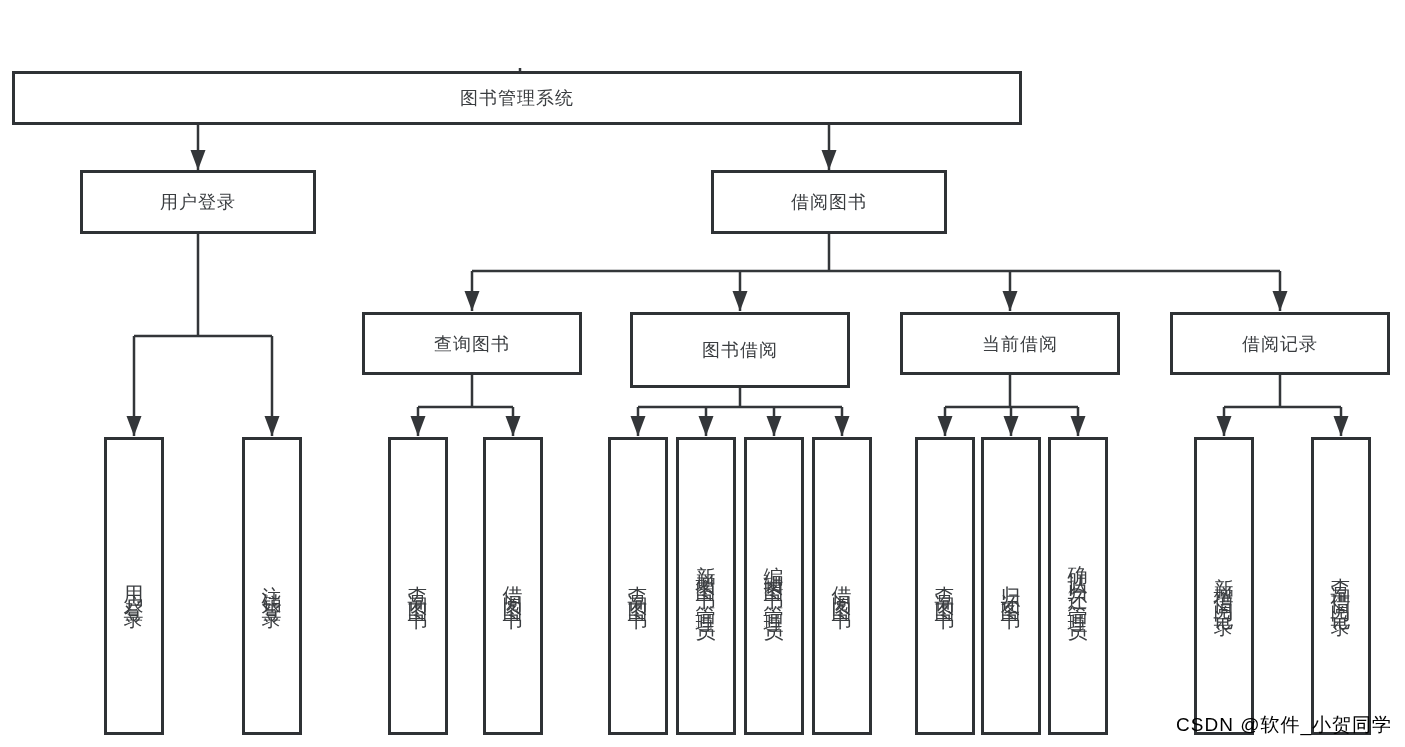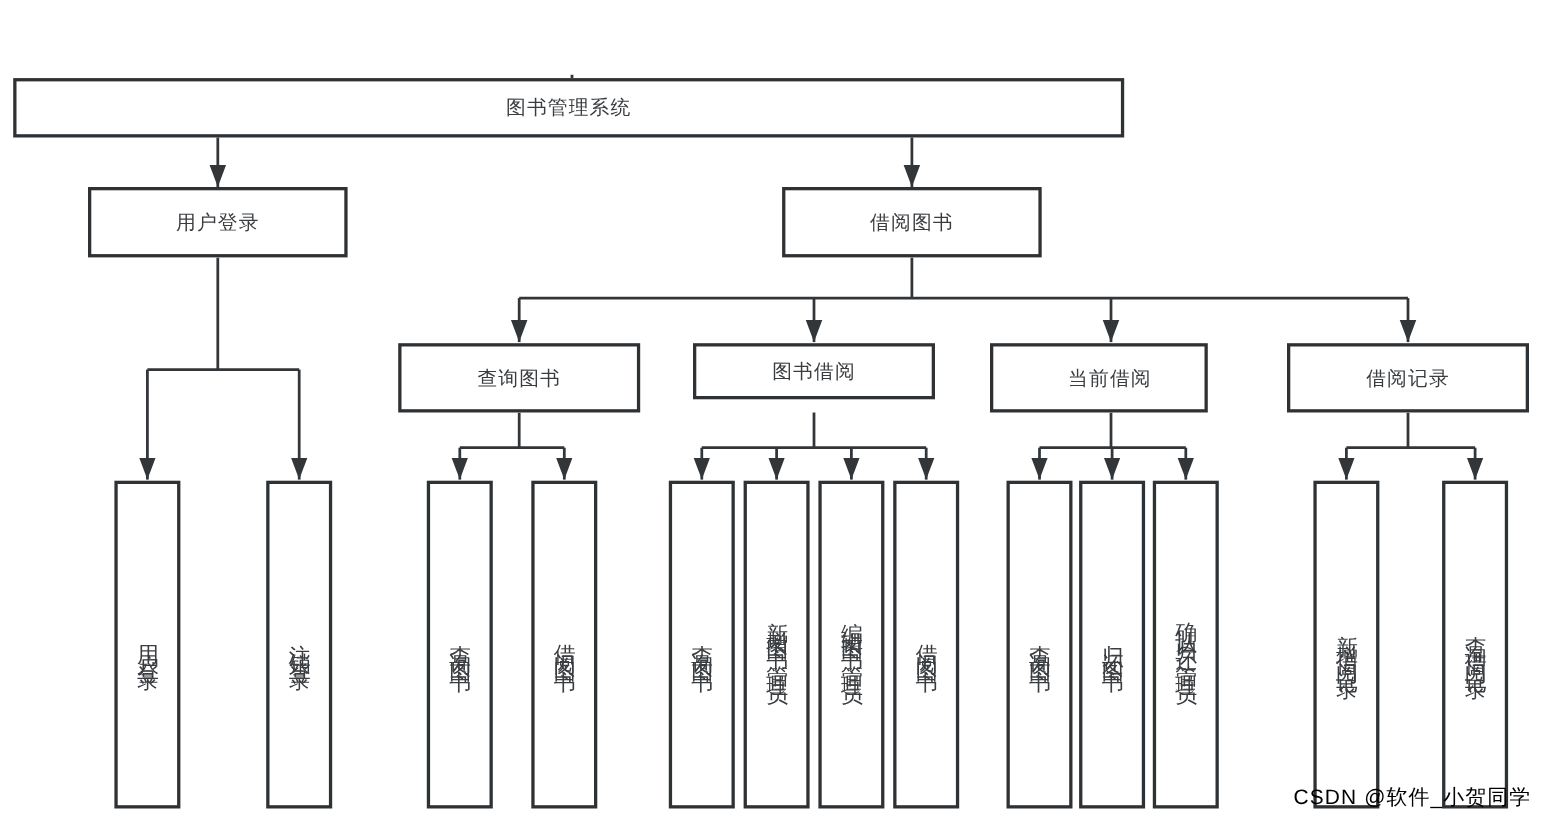--- a/index.html
+++ b/index.html
@@ -90,22 +90,22 @@
     <line class="arrow" x1="1224" y1="407" x2="1224" y2="436" marker-end="url(#arr)"></line>
     <line class="arrow" x1="1341" y1="407" x2="1341" y2="436" marker-end="url(#arr)"></line>
   </svg>
 
   <div class="box root-box" style="left:12px;top:23px;width:1010px;height:54px;margin-top:48px;">图书管理系统</div>
 
   <div class="box h-box" style="left:80px;top:170px;width:236px;height:64px;">用户登录</div>
   <div class="box h-box" style="left:711px;top:170px;width:236px;height:64px;">借阅图书</div>
 
   <div class="box h-box" style="left:362px;top:312px;width:220px;height:63px;">查询图书</div>
-  <div class="box h-box" style="left:630px;top:312px;width:220px;height:51px;">图书借阅</div>
-  <div class="box h-box" style="left:900px;top:312px;width:198px;height:63px;padding-left:20px;">当前借阅</div>
+  <div class="box h-box" style="left:630px;top:312px;width:220px;height:76px;">图书借阅</div>
+  <div class="box h-box" style="left:900px;top:312px;width:220px;height:63px;padding-left:20px;">当前借阅</div>
   <div class="box h-box" style="left:1170px;top:312px;width:220px;height:63px;">借阅记录</div>
 
   <div class="box v-box" style="left:104px;top:437px;width:60px;height:298px;">用户登录</div>
   <div class="box v-box" style="left:242px;top:437px;width:60px;height:298px;">注销登录</div>
 
   <div class="box v-box" style="left:388px;top:437px;width:60px;height:298px;">查询图书</div>
   <div class="box v-box" style="left:483px;top:437px;width:60px;height:298px;">借阅图书</div>
 
   <div class="box v-box" style="left:608px;top:437px;width:60px;height:298px;">查询图书</div>
   <div class="box v-box" style="left:676px;top:437px;width:60px;height:298px;">新增图书（管理员）</div>

